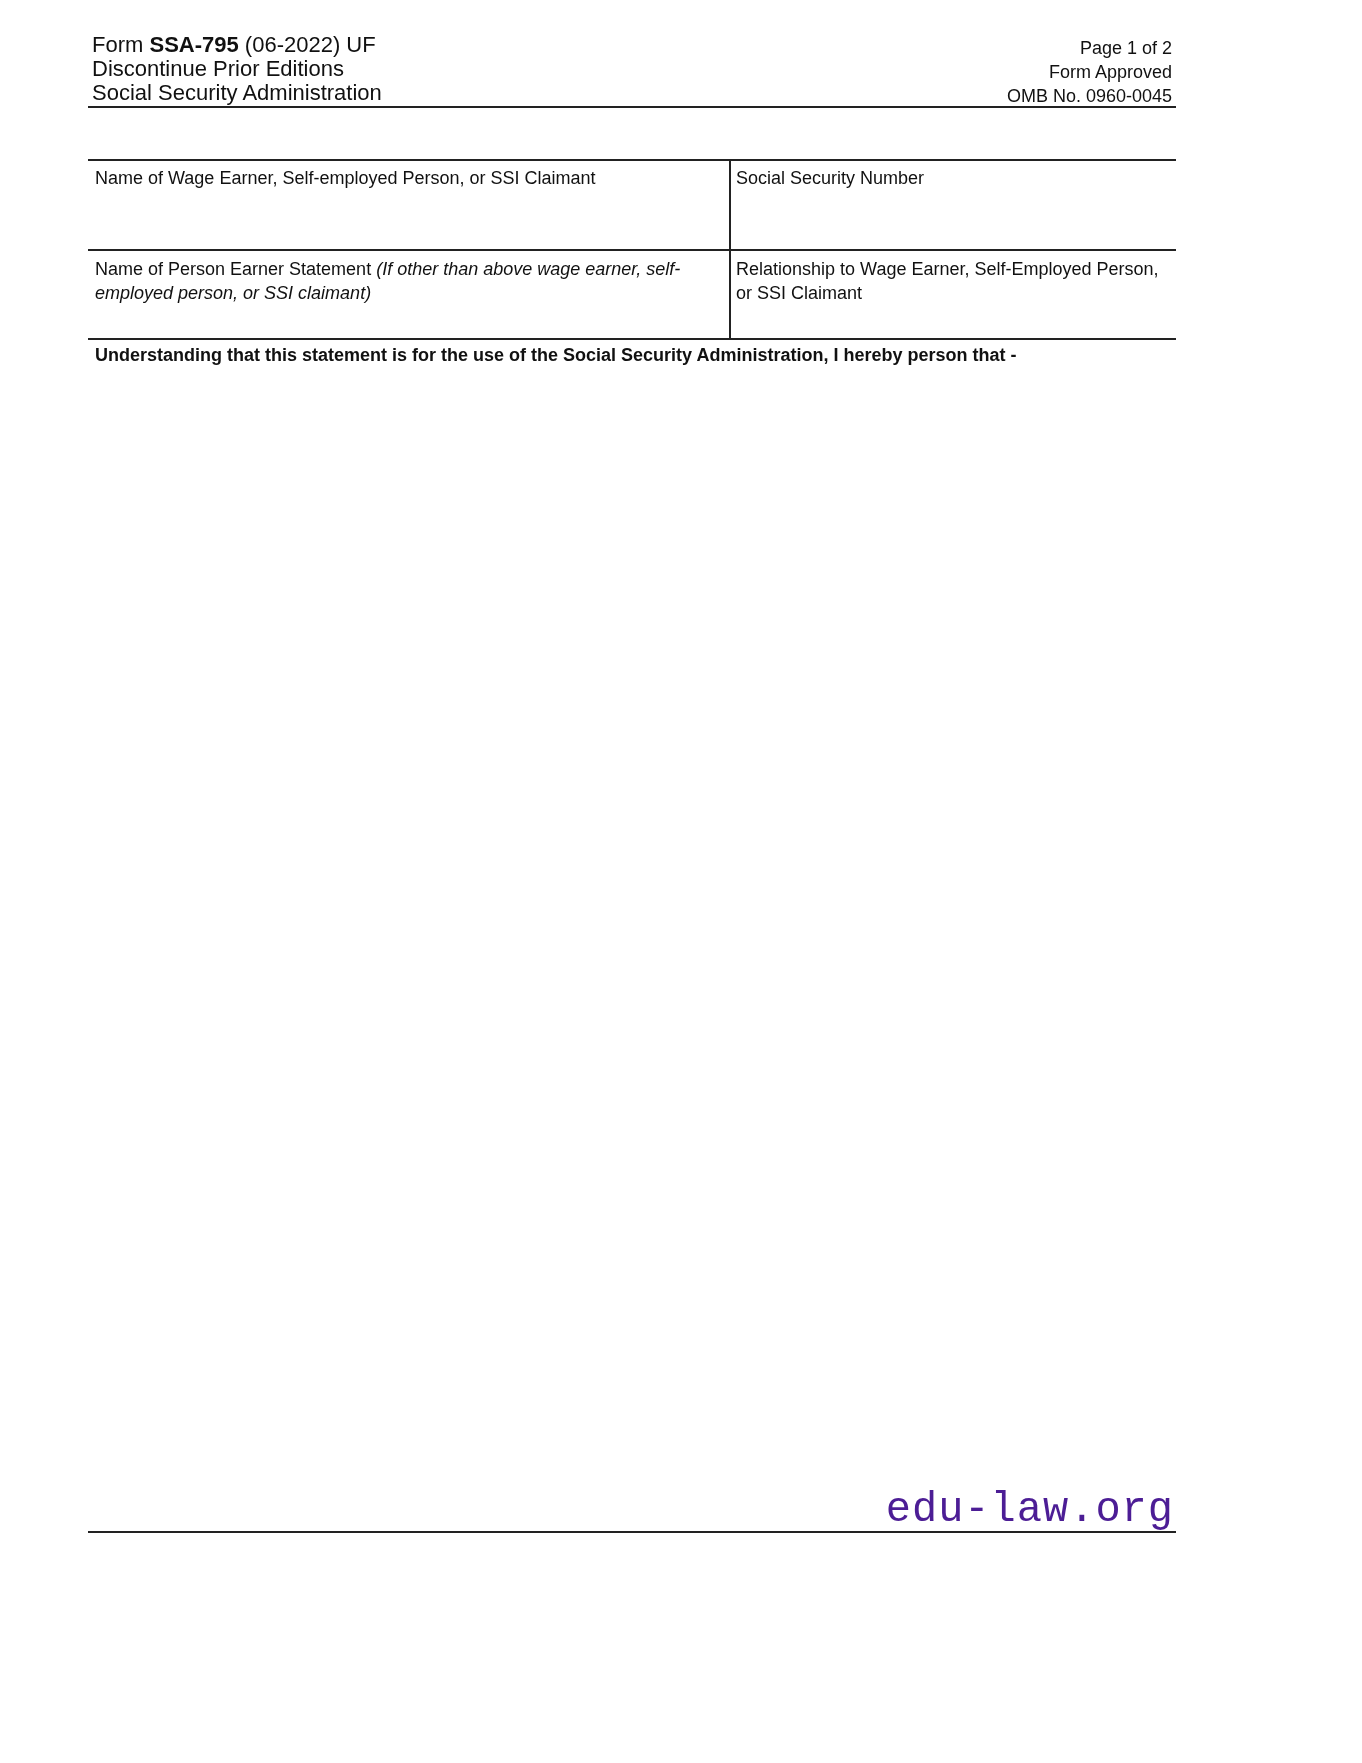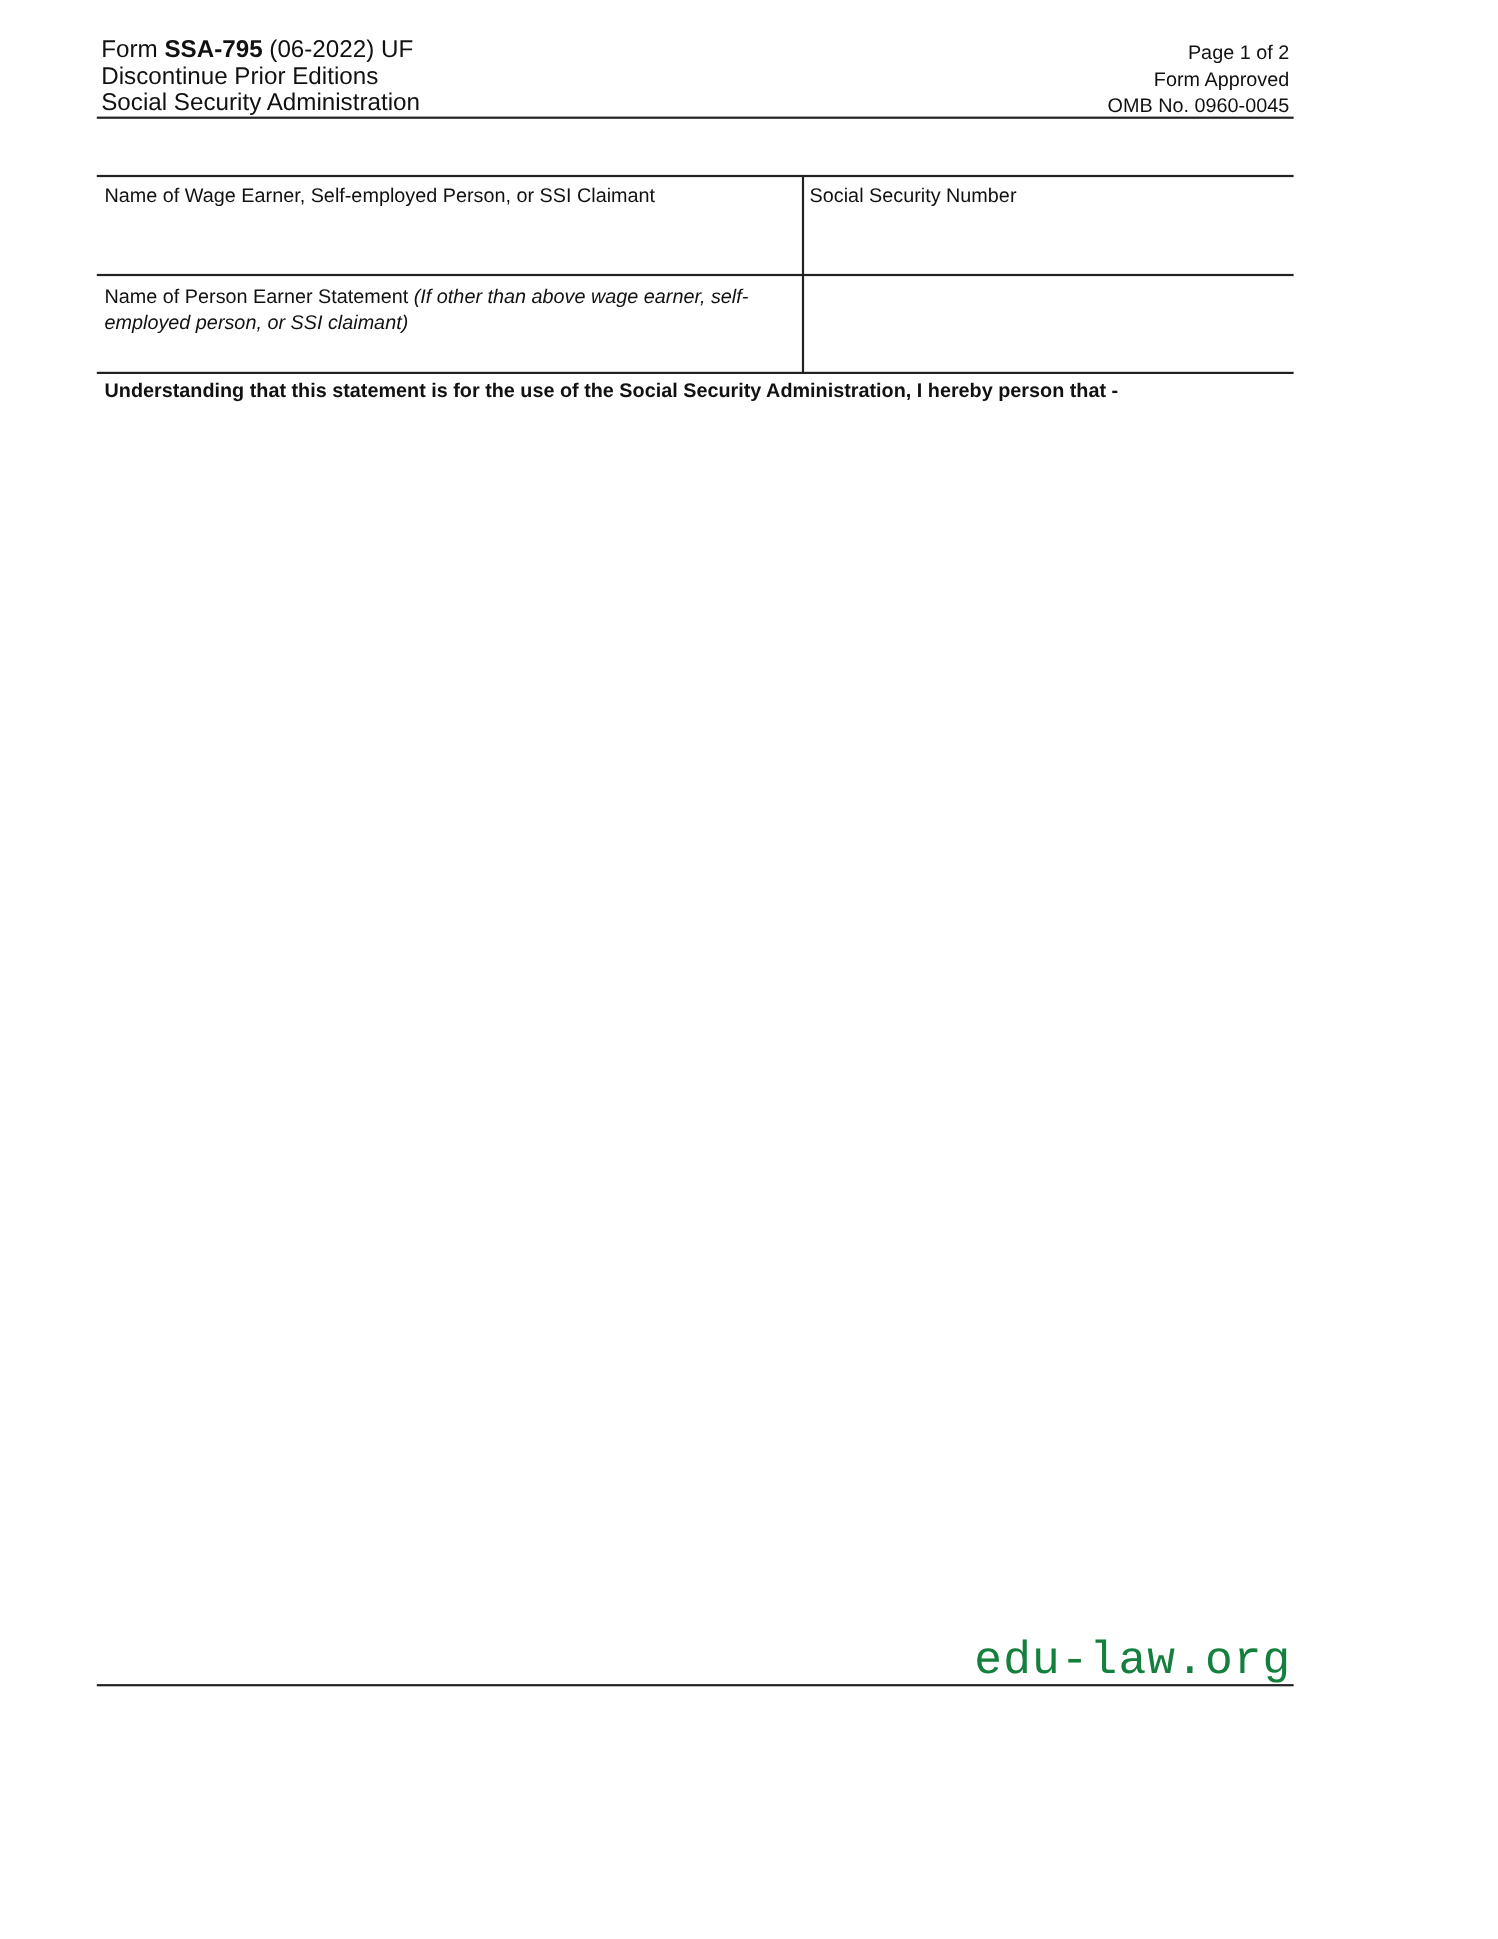--- a/index.html
+++ b/index.html
@@ -46,21 +46,21 @@
     .certify { position: absolute; left: 7px; top: 343px; font-size: 18px; font-weight: bold; line-height: 24px; }
 
     .statement-area {
       position: absolute; left: 7px; top: 375px; width: 1075px; height: 1150px;
       border: none; outline: none; resize: none; background: transparent;
       font-family: "Liberation Sans", sans-serif; font-size: 18px;
     }
 
     .watermark {
       position: absolute; right: 2px; top: 1486px;
-      font-family: "Liberation Mono", monospace; font-size: 42px; color: #15803d;
+      font-family: "Liberation Mono", monospace; font-size: 42px; color: #4c1d95;
       letter-spacing: 1px; line-height: 48px;
     }
   </style>
 </head>
 <body>
 
 <div class="page">
 
   <div class="hdr-left">
     <div><span>Form </span><b>SSA-795</b><span> (06-2022) UF</span></div>
@@ -80,20 +80,21 @@
   <div class="cell-label c1">Name of Wage Earner, Self-employed Person, or SSI Claimant</div>
   <input class="field f1" type="text" value="" style="">
   <div class="cell-label c2">Social Security Number</div>
   <input class="field f2" type="text" value="" style="">
 
   <div class="rule r3"></div>
   <div class="vdiv"></div>
 
   <div class="cell-label c3"><span>Name of Person Earner Statement </span><i>(If other than above wage earner, self-employed person, or SSI claimant)</i></div>
   <input class="field f3" type="text" value="" style="">
+  <div class="cell-label c4">Relationship to Wage Earner, Self-Employed Person, or SSI Claimant</div>
   <input class="field f4" type="text" value="" style="">
 
   <div class="rule r4"></div>
 
   <div class="certify">Understanding that this statement is for the use of the Social Security Administration, I hereby person that -</div>
   <textarea class="statement-area" style=""></textarea>
 
   <div class="watermark">edu-law.org</div>
   <div class="rule r5"></div>
 </div>

